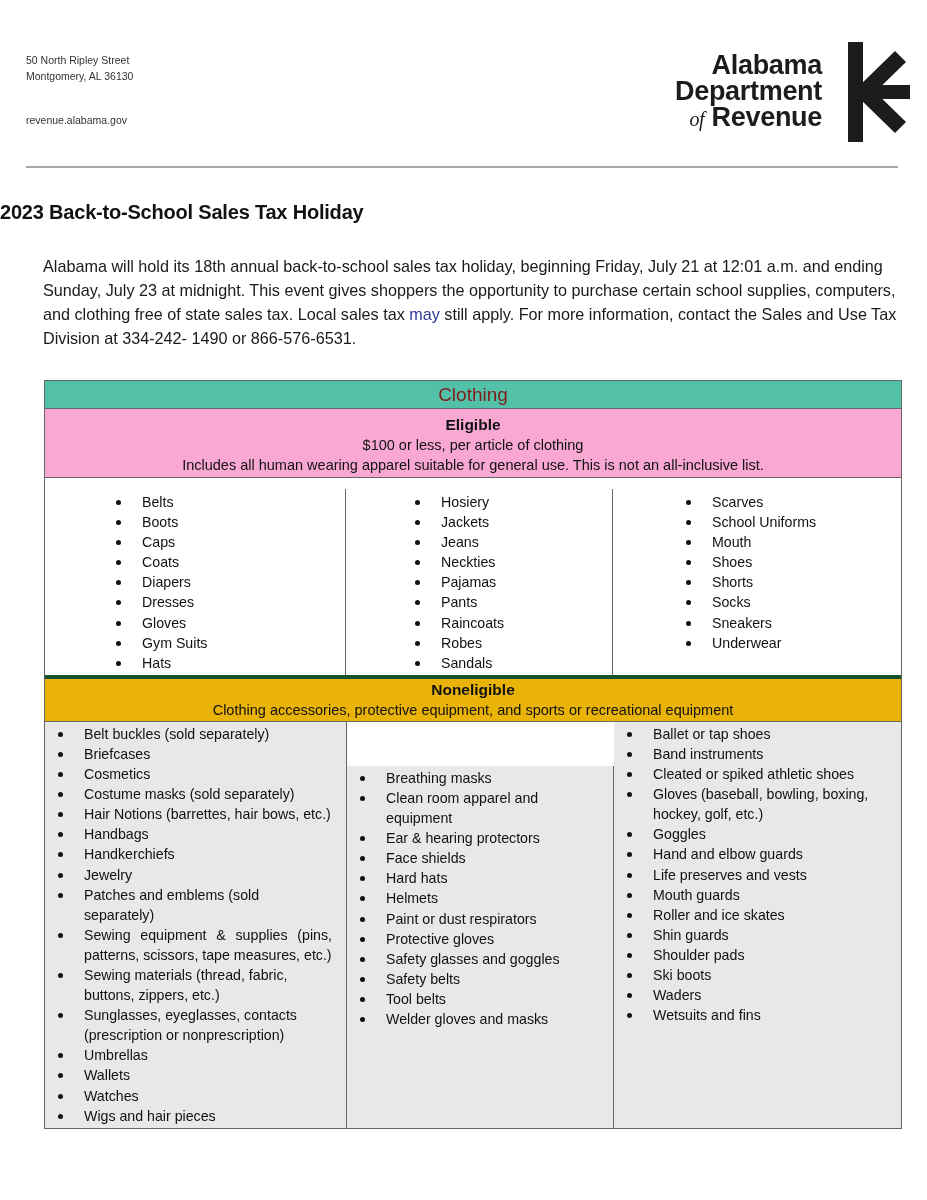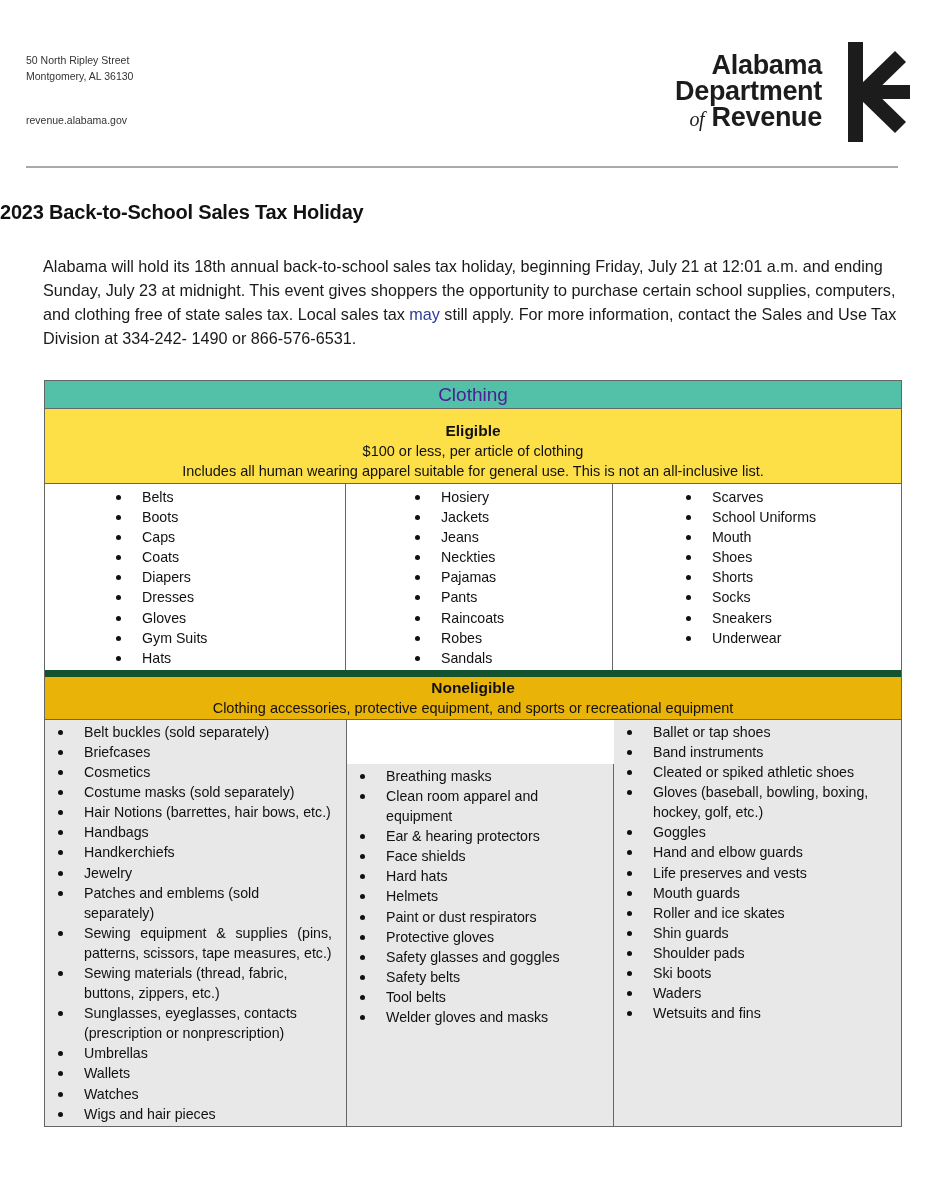--- a/index.html
+++ b/index.html
@@ -15,31 +15,31 @@
   .logo-mark { position: absolute; right: 0; top: 2px; width: 62px; height: 100px; }
 
   .rule { position: absolute; left: 26px; top: 166px; width: 872px; height: 2px; background: #a9a9a9; }
 
   .title { position: absolute; left: 0; width: 927px; top: 201px; font-size: 20px; font-weight: 700; letter-spacing: -0.2px; }
 
   .intro { position: absolute; left: 43px; top: 254px; width: 860px; font-size: 16.2px; line-height: 24px; color: #1a1a1a; }
   .intro .may { color: #2e3a9a; }
 
   .tbl { position: absolute; left: 44px; top: 380px; width: 858px; border: 1px solid #666; }
-  .hdr-clothing { background: #53c1a8; text-align: center; font-size: 19px; height: 28px; line-height: 28px; border-bottom: 1px solid #666; color: #4c1d95; }
-  .elig-head { background: #fde047; text-align: center; padding: 12px 0 2px; border-bottom: 1px solid #666; font-size: 14.5px; line-height: 20px; }
+  .hdr-clothing { background: #53c1a8; text-align: center; font-size: 19px; height: 28px; line-height: 28px; border-bottom: 1px solid #666; color: #7f1d1d; }
+  .elig-head { background: #f9a8d4; text-align: center; padding: 6px 0 2px; border-bottom: 1px solid #666; font-size: 14.5px; line-height: 20px; }
   .elig-head .h { font-weight: 700; font-size: 15.5px; }
   .row3 { display: flex; }
   .col { border-right: 1px solid #666; font-size: 14.2px; line-height: 20.1px; }
   .col:last-child { border-right: none; }
   .elig .col { background: #fff; padding: 3px 0 2px; }
   .elig .c1 { width: 301px; padding-left: 68px; }
   .elig .c2 { width: 267px; padding-left: 66px; }
   .elig .c3 { flex: 1; padding-left: 70px; }
-  .elig { border-bottom: 7px solid #14532d; }
+  .elig { border-bottom: 4px solid #14532d; margin-top: 11px; }
   .nonelig-head { background: #eab308; text-align: center; padding: 1px 0 1px; border-bottom: 1px solid #666; font-size: 14.5px; line-height: 20px; }
   .nonelig-head .h { font-weight: 700; font-size: 15.5px; }
   .nonelig .col { background: #e8e8e8; padding: 2px 0 2px; }
   .nonelig .c1 { width: 302px; padding-left: 10px; padding-right: 14px; }
   .nonelig .c2 { width: 267px; padding-left: 10px; padding-right: 24px; margin-top: 44px; }
   .nonelig .c3 { flex: 1; padding-left: 10px; }
 
   ul.bl { list-style: none; }
   ul.bl li { position: relative; padding-left: 29px; }
   ul.bl li::before { content: ""; position: absolute; left: 3px; top: 8px; width: 5px; height: 5px; border-radius: 50%; background: #111; }

